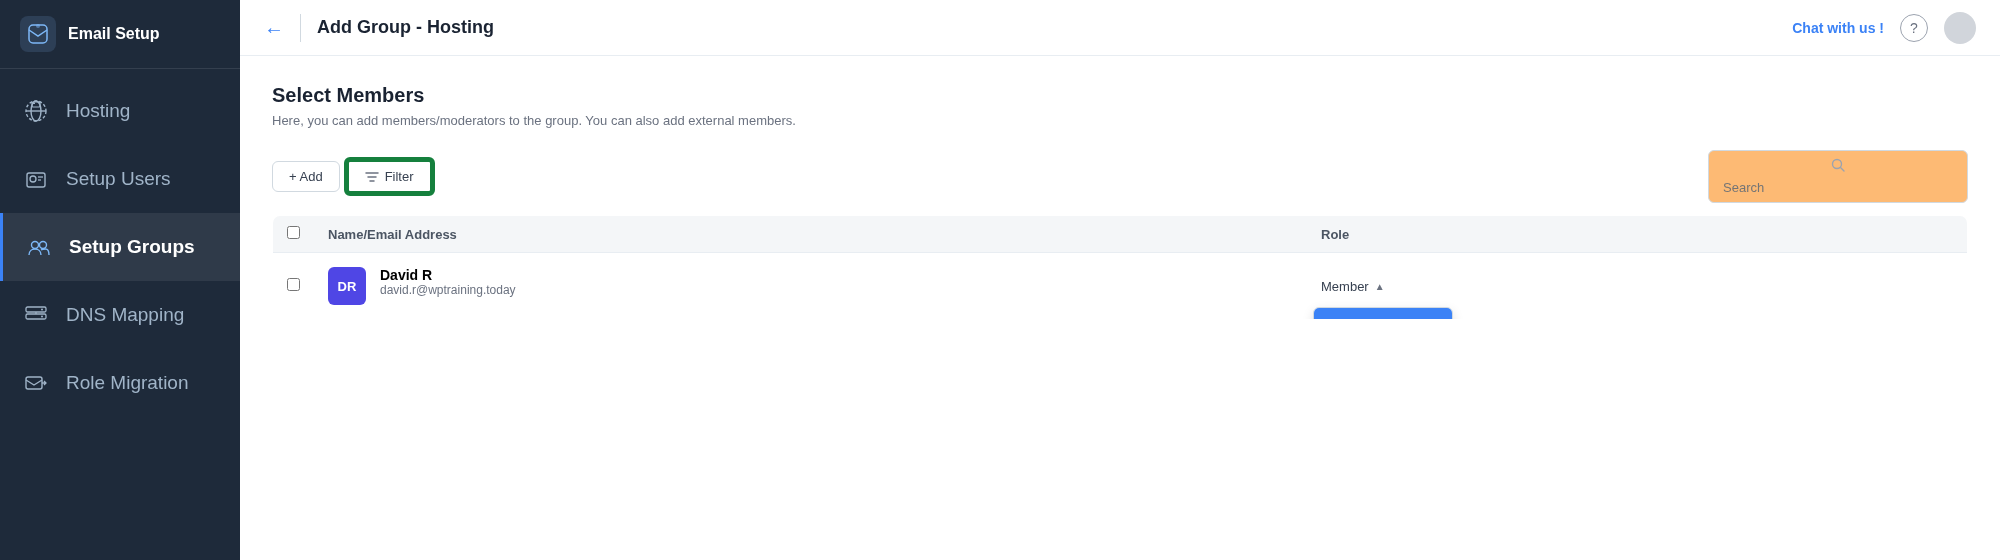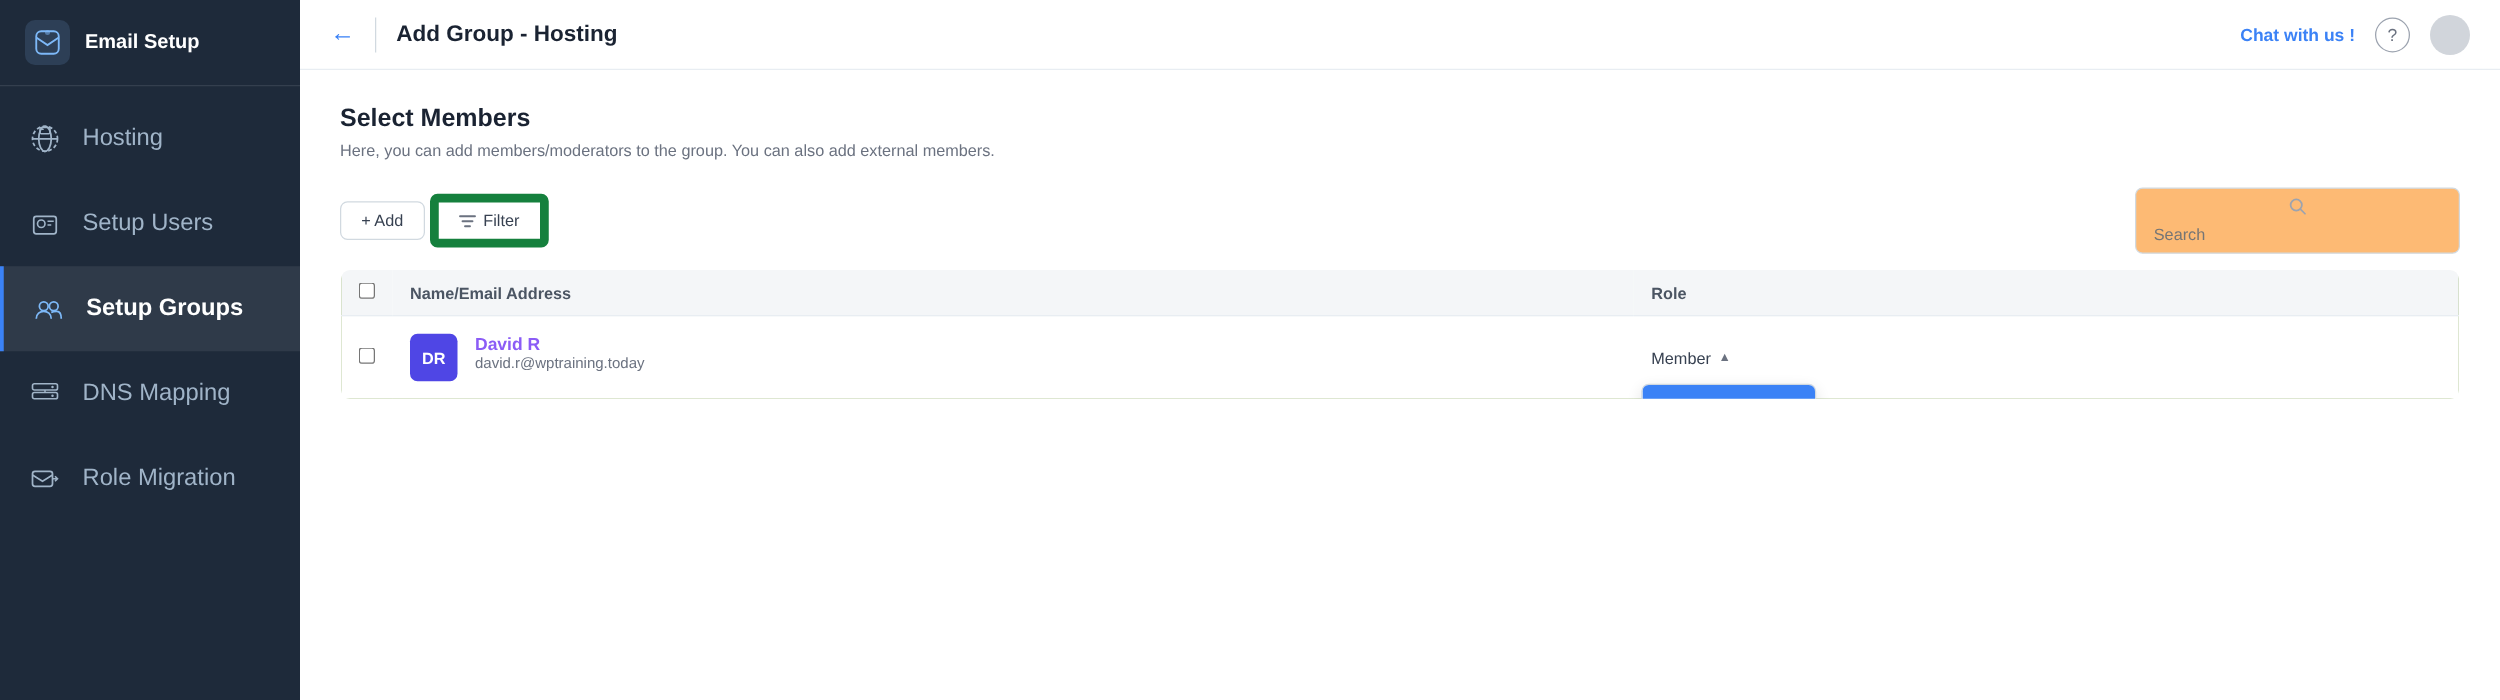--- a/index.html
+++ b/index.html
@@ -166,21 +166,21 @@
       background: #fff;
       font-size: 13px;
       color: #374151;
       cursor: pointer;
     }
     .btn-filter {
       display: flex;
       align-items: center;
       gap: 6px;
       padding: 7px 16px;
-      border: 7px solid #15803d;
+      border: 5px solid #15803d;
       border-radius: 6px;
       background: #fff;
       font-size: 13px;
       color: #374151;
       cursor: pointer;
     }
     .search-wrap {
       margin-left: auto;
       display: flex;
       align-items: center;
@@ -247,21 +247,21 @@
       display: flex;
       align-items: center;
       justify-content: center;
       font-weight: 700;
       font-size: 13px;
       flex-shrink: 0;
     }
     .member-name {
       font-weight: 600;
       font-size: 14px;
-      color: #8b5cf6;
+      color: #000000;
     }
     .member-email {
       font-size: 12px;
       color: #6b7280;
     }
 
     
     .role-container {
       position: relative;
       display: inline-block;

